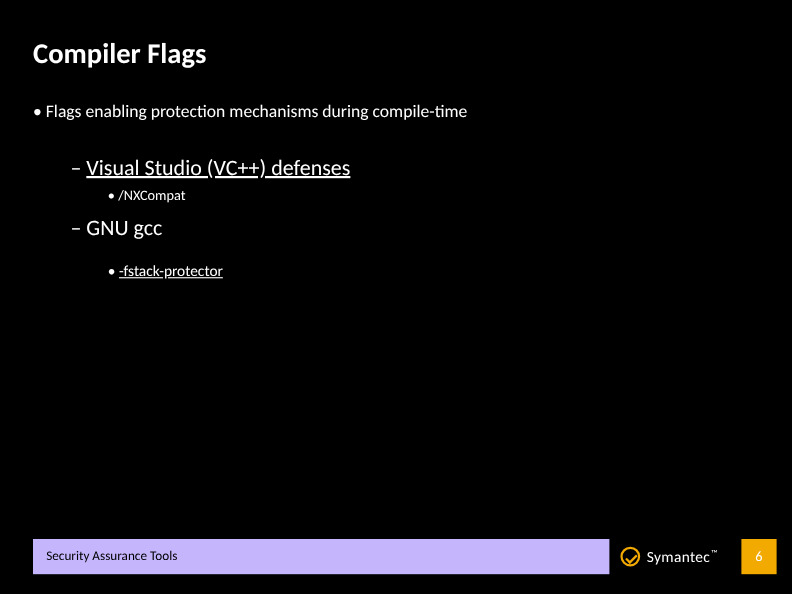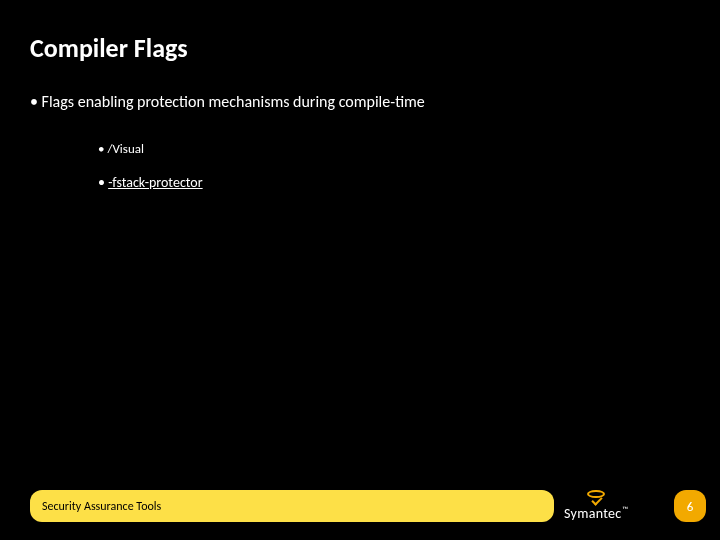--- a/index.html
+++ b/index.html
@@ -1,51 +1,53 @@
 <!DOCTYPE html>
 <html><head>
 <meta charset="utf-8">
 <style>
-  * { margin: 0; padding: 0; box-sizing: border-box; border-radius: 12px; }
+  * { margin: 0; padding: 0; box-sizing: border-box; }
   html, body { width: 720px; height: 540px; background: #000; font-family: Calibri, "Segoe UI", Arial, sans-serif; color: #fff; overflow: hidden; }
   .slide { width: 720px; height: 540px; position: relative; }
   .title { position: absolute; top: 32px; left: 30px; font-size: 26px; font-weight: 700; }
   .body { position: absolute; top: 92px; left: 30px; right: 30px; }
   .l1 { font-size: 16px; margin-bottom: 30px; }
   .l1::before { content: "• "; }
   .l2 { font-size: 20px; margin-left: 34px; margin-bottom: 2px; }
   .l2::before { content: "– "; }
   .l3 { font-size: 13px; margin-left: 68px; margin-top: 6px; }
   .l3::before { content: "• "; }
   .l2b { font-size: 20px; margin-left: 34px; margin-top: 10px; margin-bottom: 4px; }
   .l2b::before { content: "– "; }
   .l3b { font-size: 14px; margin-left: 68px; margin-top: 18px; }
   .l3b::before { content: "• "; }
   .lnk { text-decoration: underline; }
   .footer { position: absolute; left: 0; bottom: 18px; width: 720px; height: 32px; }
-  .bar { position: absolute; left: 30px; top: 0; width: 524px; height: 32px; background: #fde047; display: flex; align-items: center; padding-left: 12px; color: #000; font-size: 12px; }
-  .logo { position: absolute; left: 564px; top: 0; height: 32px; display: flex; align-items: center; gap: 6px; flex-direction: column; }
+  .bar { position: absolute; left: 30px; top: 0; width: 524px; height: 32px; background: #c4b5fd; display: flex; align-items: center; padding-left: 12px; color: #000; font-size: 12px; }
+  .logo { position: absolute; left: 564px; top: 0; height: 32px; display: flex; align-items: center; gap: 6px; }
   .check { width: 18px; height: 18px; border: 2px solid #f2a900; border-radius: 50%; position: relative; }
   .check::after { content: ""; position: absolute; left: 3px; top: 5px; width: 8px; height: 4px; border-left: 2px solid #f2a900; border-bottom: 2px solid #f2a900; transform: rotate(-45deg); }
   .brand { color: #fff; font-size: 14px; font-weight: 400; letter-spacing: 0.3px; }
   .brand .tm { font-size: 8px; vertical-align: super; margin-left: 1px; }
   .pgbox { position: absolute; right: 14px; top: 0; width: 32px; height: 32px; background: #f2a900; display: flex; align-items: center; justify-content: center; color: #fff; font-size: 13px; }
 </style>
 </head>
 <body>
 
 <div class="slide">
 
   <div class="title">Compiler Flags</div>
 
   <div class="body">
     <div class="l1">Flags enabling protection mechanisms during compile-time</div>
 
-    <div class="l3">/Visual</div>
+    <div class="l2"><span class="lnk">Visual Studio (VC++) defenses</span></div>
+    <div class="l3">/NXCompat</div>
 
+    <div class="l2b">GNU gcc</div>
     <div class="l3b"><span class="lnk">-fstack-protector</span></div>
   </div>
 
   <div class="footer">
     <div class="bar">
       <span>Security Assurance Tools</span>
     </div>
     <div class="logo">
       <span class="check"></span>
       <span class="brand"><span>Symantec</span><span class="tm">™</span></span>

